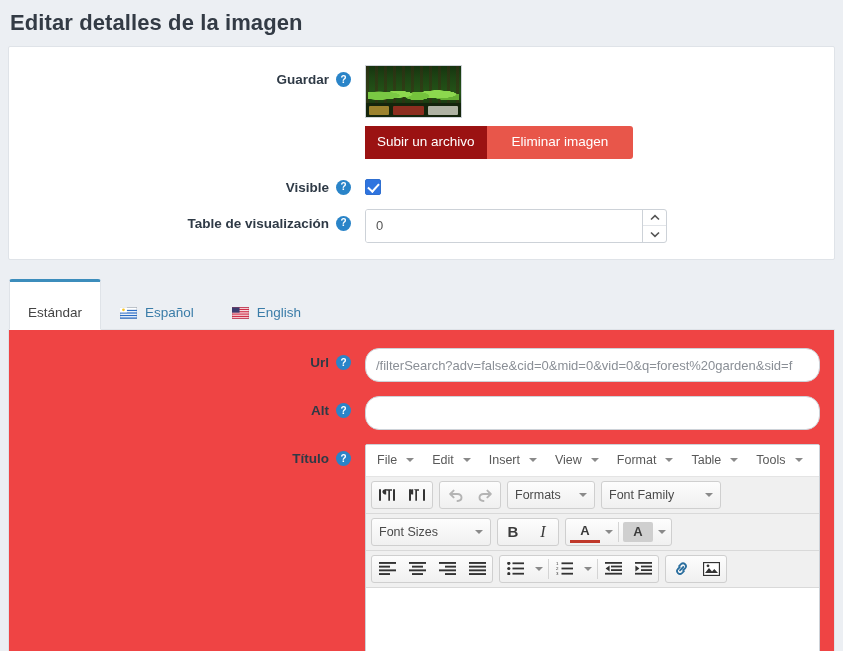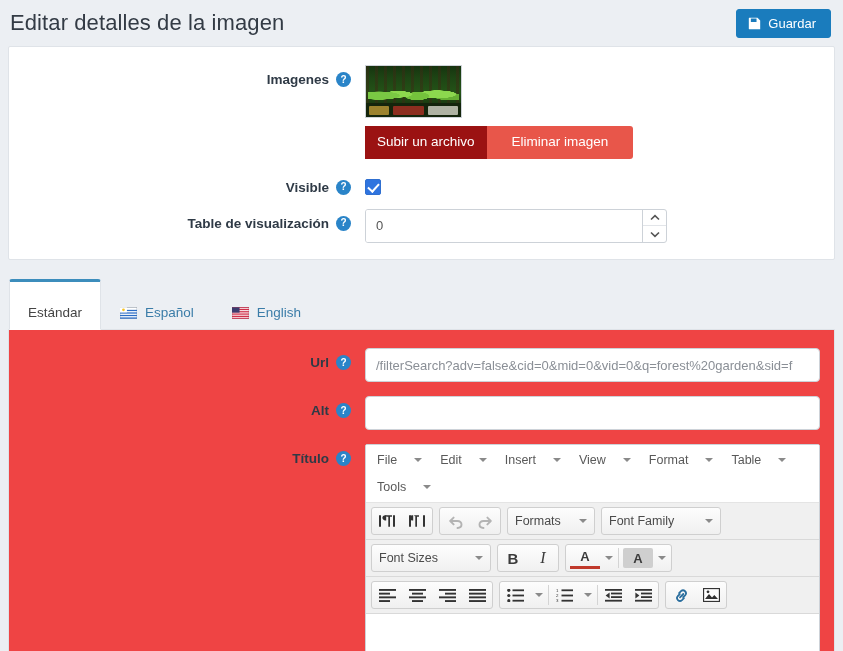--- a/index.html
+++ b/index.html
@@ -15,21 +15,21 @@
   .page-header {
     height: 46px;
     display: flex;
     align-items: center;
     justify-content: space-between;
     padding: 0 12px 0 10px;
     background: #eceff3;
   }
   .page-title {
     font-size: 22px;
-    font-weight: 400;
+    font-weight: 700;
     color: #333b45;
     letter-spacing: .1px;
   }
   .btn-save {
     background: #1a7cbd;
     border: 1px solid #1a7cbd;
     border-radius: 3px;
     color: #fff;
     font-size: 13px;
     padding: 7px 14px 7px 11px;
@@ -239,21 +239,21 @@
     border: 1px solid #dfe3e8;
     border-top: none;
     padding: 18px 0 0 0;
     height: 326px;
     overflow: hidden;
   }
   .txt-input {
     width: 100%;
     height: 34px;
     border: 1px solid #cdd2d8;
-    border-radius: 4px;
+    border-radius: 14px;
     padding: 0 10px;
     font-size: 13px;
     color: #8a8f96;
     outline: none;
     background: #fff;
     font-family: "Liberation Sans", sans-serif;
     white-space: nowrap;
     overflow: hidden;
   }
 
@@ -270,21 +270,21 @@
     padding: 2px 2px;
     background: #fff;
     border-bottom: 1px solid #e4e4e4;
   }
   .mce-menuitem {
     font-size: 12.5px;
     color: #595959;
     padding: 7px 9px;
     display: flex;
     align-items: center;
-    gap: 17px;
+    gap: 9px;
     cursor: pointer;
     line-height: 1;
   }
   .caret {
     width: 0; height: 0;
     border-left: 4px solid transparent;
     border-right: 4px solid transparent;
     border-top: 4px solid #8a8a8a;
     display: inline-block;
   }
@@ -335,35 +335,27 @@
     background: #fff;
     height: 120px;
   }
   .ico { display: block; }
 </style>
 </head>
 <body>
 
 <div class="page-header">
   <div class="page-title">Editar detalles de la imagen</div>
-  <button class="btn-save">
-    <span class="save-ico">
-      <svg class="ico" width="13" height="13" viewBox="0 0 16 16" fill="#ffffff">
-        <path d="M1.5 1h10.2L15 4.3V15H1.5A.5.5 0 0 1 1 14.5v-13A.5.5 0 0 1 1.5 1zm2 .9v4.2h7V1.9h-7zm1 7.3h6v4.9h-6V9.2z"></path>
-      </svg>
-    </span>
-    <span>Guardar</span>
-  </button>
 </div>
 
 <div class="panel panel-top">
 
   <div class="form-row">
     <div class="form-label">
-      <span>Imagenes</span>
+      <span>Guardar</span>
       <span class="help-ico">?</span>
     </div>
     <div class="form-field">
       <div class="thumb">
         <div class="trees"></div>
         <div class="mowers"></div>
         <div class="footer-bar">
           <span class="fb-chip w1"></span>
           <span class="fb-chip w2"></span>
           <span class="fb-chip w3"></span>

